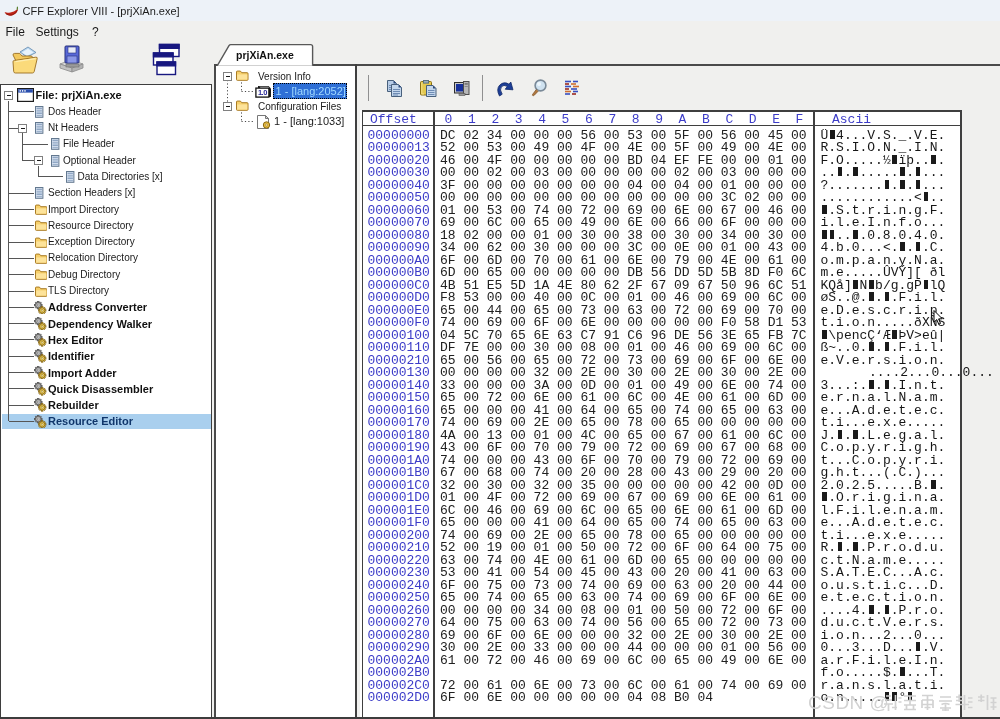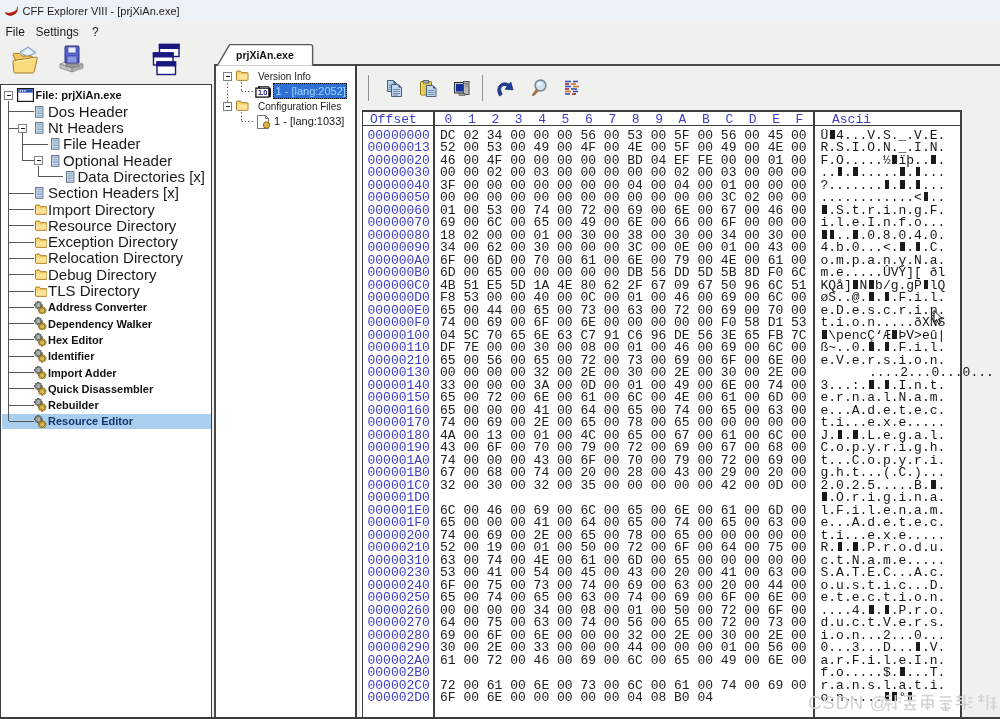--- a/index.html
+++ b/index.html
@@ -3,21 +3,21 @@
 html,body{margin:0;padding:0}
 body{position:relative;width:1000px;height:719px;background:#f0f0ee;font-family:"Liberation Sans",sans-serif;overflow:hidden}
 .abs{position:absolute}
 .hr{position:absolute;left:0;width:1000px;height:12.5px;font-family:"Liberation Mono",monospace;font-size:13px;line-height:12.5px}
 .hr > span{position:absolute;white-space:pre}
 .off{color:#3c3cc8}
 .hx{color:#202020}
 .ac{color:#161616}
 .hd{position:absolute;width:23.4px;text-align:center;color:#3c3cc8;font-family:"Liberation Mono",monospace;font-size:13px;line-height:12.5px}
 .bk{display:inline-block;position:static;width:4.6px;height:9.3px;background:#1a1a1a;margin:0 1.6px}
-.tn{position:absolute;font-size:15px;line-height:14px;color:#1a1a1a;white-space:pre}
+.tn{position:absolute;font-size:10px;line-height:14px;color:#1a1a1a;white-space:pre}
 .tb{position:absolute;font-size:11px;line-height:14px;color:#111;font-weight:bold;white-space:pre}
 </style></head><body>
 
 <div class="abs" style="left:0;top:0;width:1000px;height:20.5px;background:#edf2f8"></div>
 <svg class="abs" style="left:4px;top:5px" width="15" height="12" viewBox="0 0 15 12">
 <path d="M1,8.2 Q4,11.4 8,10.4 Q12.6,9.2 13.8,5 Q14.2,3.6 13,4.4 Q10,6.8 6.4,7.4 Q3,7.9 1.5,7.3 Q0.2,6.9 1,8.2 Z" fill="#bf2418"></path>
 <path d="M2,8.8 Q5,10.6 8.2,9.8 Q11.8,8.8 13.2,5.4" fill="none" stroke="#8e1a10" stroke-width="0.9"></path>
 <path d="M12.9,4.6 Q13.9,3.2 13.3,1.8" fill="none" stroke="#55802c" stroke-width="1.2"></path>
 </svg>
 <div class="abs" style="left:22.5px;top:5px;font-size:11px;line-height:13px;color:#1c1c1c">CFF Explorer VIII - [prjXiAn.exe]</div>
@@ -642,20 +642,21 @@
     <span class="hx" style="left:440px">67 00 68 00 74 00 20 00 28 00 43 00 29 00 20 00</span>
     <span class="ac" style="left:820.5px">g.h.t...(.C.)...</span>
   </div>
 <div class="hr" style="top:479.70px">
     <span class="off" style="left:367.5px">000001C0</span>
     <span class="hx" style="left:440px">32 00 30 00 32 00 35 00 00 00 00 00 42 00 0D 00</span>
     <span class="ac" style="left:820.5px">2.0.2.5.....B.<span class="bk"></span>.</span>
   </div>
 <div class="hr" style="top:492.20px">
     <span class="off" style="left:367.5px">000001D0</span>
+    <span class="hx" style="left:440px">01 00 4F 00 72 00 69 00 67 00 69 00 6E 00 61 00</span>
     <span class="ac" style="left:820.5px"><span class="bk"></span>.O.r.i.g.i.n.a.</span>
   </div>
 <div class="hr" style="top:504.70px">
     <span class="off" style="left:367.5px">000001E0</span>
     <span class="hx" style="left:440px">6C 00 46 00 69 00 6C 00 65 00 6E 00 61 00 6D 00</span>
     <span class="ac" style="left:820.5px">l.F.i.l.e.n.a.m.</span>
   </div>
 <div class="hr" style="top:517.20px">
     <span class="off" style="left:367.5px">000001F0</span>
     <span class="hx" style="left:440px">65 00 00 00 41 00 64 00 65 00 74 00 65 00 63 00</span>
@@ -665,21 +666,21 @@
     <span class="off" style="left:367.5px">00000200</span>
     <span class="hx" style="left:440px">74 00 69 00 2E 00 65 00 78 00 65 00 00 00 00 00</span>
     <span class="ac" style="left:820.5px">t.i...e.x.e.....</span>
   </div>
 <div class="hr" style="top:542.20px">
     <span class="off" style="left:367.5px">00000210</span>
     <span class="hx" style="left:440px">52 00 19 00 01 00 50 00 72 00 6F 00 64 00 75 00</span>
     <span class="ac" style="left:820.5px">R.<span class="bk"></span>.<span class="bk"></span>.P.r.o.d.u.</span>
   </div>
 <div class="hr" style="top:554.70px">
-    <span class="off" style="left:367.5px">00000310</span>
+    <span class="off" style="left:367.5px">00000220</span>
     <span class="hx" style="left:440px">63 00 74 00 4E 00 61 00 6D 00 65 00 00 00 00 00</span>
     <span class="ac" style="left:820.5px">c.t.N.a.m.e.....</span>
   </div>
 <div class="hr" style="top:567.20px">
     <span class="off" style="left:367.5px">00000230</span>
     <span class="hx" style="left:440px">53 00 41 00 54 00 45 00 43 00 20 00 41 00 63 00</span>
     <span class="ac" style="left:820.5px">S.A.T.E.C...A.c.</span>
   </div>
 <div class="hr" style="top:579.70px">
     <span class="off" style="left:367.5px">00000240</span>

